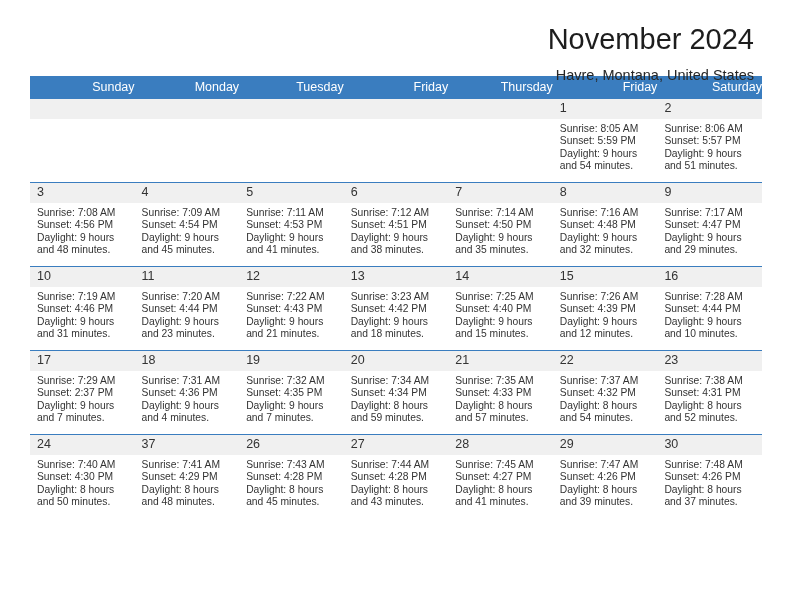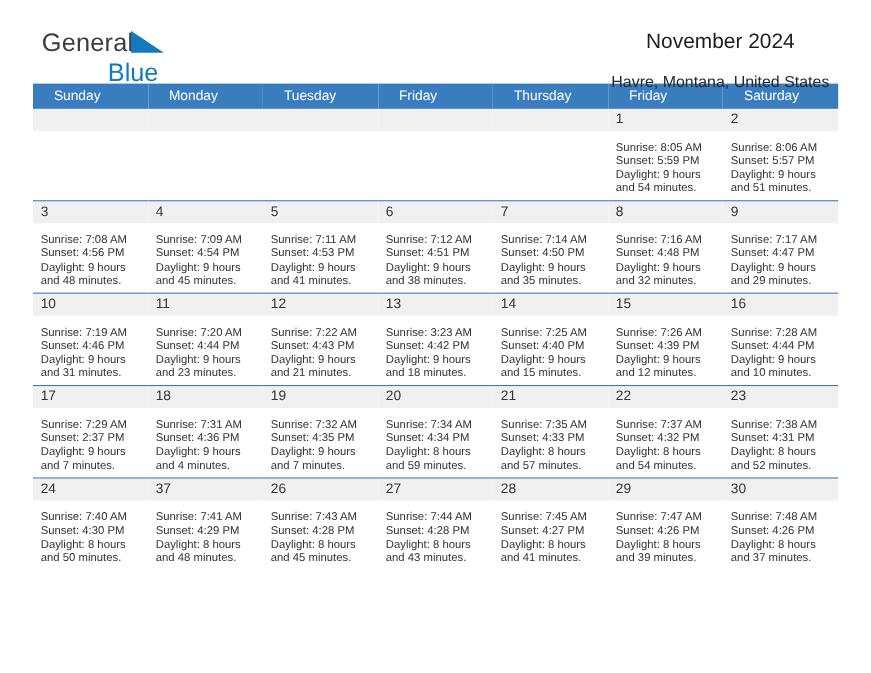--- a/index.html
+++ b/index.html
@@ -55,26 +55,25 @@
     margin-top: 1px;
     margin-left: 60px;
   }
   .title-wrap {
     position: absolute;
     right: 8px;
     top: 22px;
     text-align: right;
   }
   .cal-title {
-    font-size: 19px;
+    font-size: 29px;
     color: #1d1d1d;
     font-weight: normal;
     line-height: 34px;
     white-space: nowrap;
-    text-align: center;
   }
   .cal-location {
     font-size: 14.5px;
     color: #272727;
     line-height: 20px;
     margin-top: 9px;
     white-space: nowrap;
   }
 
   
@@ -82,22 +81,22 @@
     width: 732px;
     margin: 0 auto;
     border-collapse: collapse;
     table-layout: fixed;
   }
   .calendar th {
     background: #3a7dbf;
     color: #ffffff;
     font-size: 12.5px;
     font-weight: normal;
-    text-align: left;
-    padding: 4px 0 5px 19px;
+    text-align: right;
+    padding: 4px 0 5px 7px;
     height: 11px;
     border: none;
   }
   .calendar td {
     vertical-align: top;
     padding: 0;
     border: none;
     border-top: 1px solid #3a7dbf;
     width: 104.5px;
     height: 83px;
@@ -110,42 +109,36 @@
     font-size: 12.5px;
     color: #333333;
     padding: 2px 0 3px 7px;
     height: 15px;
     line-height: 15px;
   }
   .daynum.empty {
     color: transparent;
   }
   .details {
-    padding: 10px 6px 0 7px;
+    padding: 4px 6px 0 7px;
     font-size: 10.3px;
     line-height: 12.4px;
     color: #333333;
   }
   .details div {
     white-space: nowrap;
   }
 </style>
 </head>
 <body>
 
 <div class="page">
 
   <div class="masthead">
 
-    <div class="logo">
-      <span class="logo-general">General</span><span class="logo-tri"><svg width="32" height="22" viewBox="0 0 32 22">
-            <polygon points="0,1 30,21 0,21" fill="#1679bd"></polygon>
-          </svg></span>
-      <span class="logo-blue">Blue</span>
-    </div>
 
     <div class="title-wrap">
       <div class="cal-title">November 2024</div>
       <div class="cal-location">Havre, Montana, United States</div>
     </div>
 
   </div>
 
   <table class="calendar">
     <thead>

